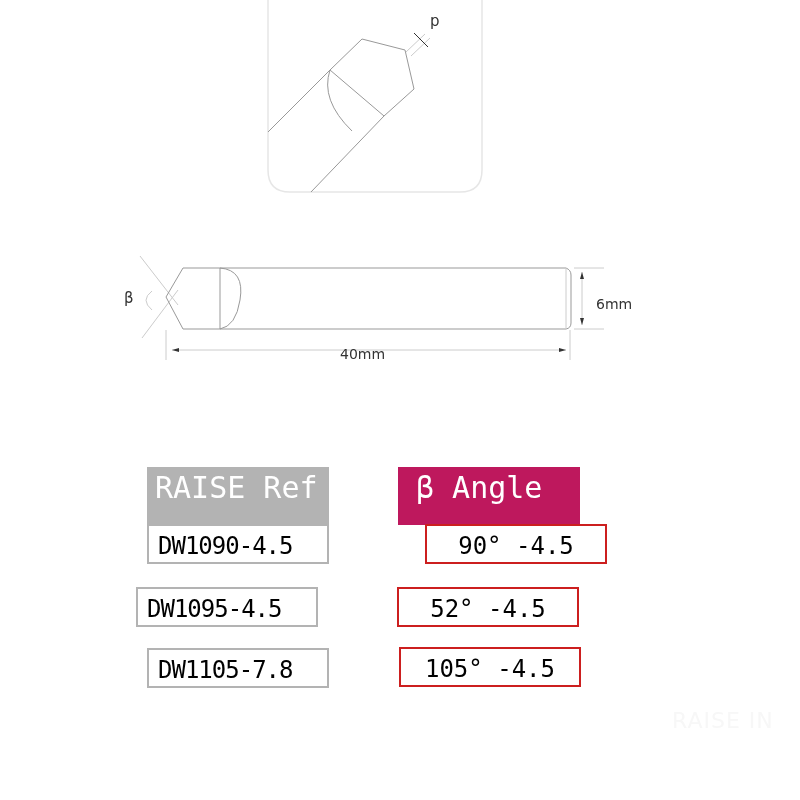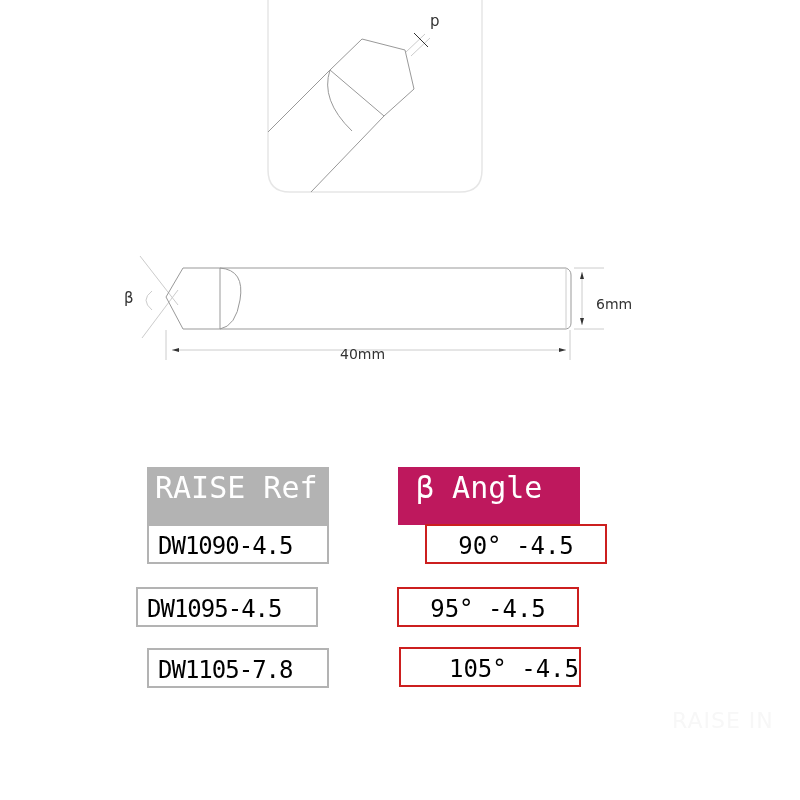--- a/index.html
+++ b/index.html
@@ -71,18 +71,18 @@
 <span class="dimtext" style="left:340px; top:346px;">40mm</span>
 <span class="dimtext" style="left:596px; top:296px;">6mm</span>
 
 <div class="hdr hdr-ref">RAISE Ref</div>
 <div class="hdr hdr-angle">β Angle</div>
 
 <div class="cell cell-ref" style="left:147px; top:524px;">DW1090-4.5</div>
 <div class="cell cell-angle" style="left:406px; top:524px;margin-left:19px;">90° -4.5</div>
 
 <div class="cell cell-ref" style="left:136px; top:587px;">DW1095-4.5</div>
-<div class="cell cell-angle" style="left:397px; top:587px;">95° -4.5</div>
+<div class="cell cell-angle" style="left:397px; top:587px;">52° -4.5</div>
 
 <div class="cell cell-ref" style="left:147px; top:648px;">DW1105-7.8</div>
-<div class="cell cell-angle" style="left:399px; top:647px;text-align:right;">105° -4.5</div>
+<div class="cell cell-angle" style="left:399px; top:647px;">105° -4.5</div>
 
 <div class="watermark">RAISE IN</div>
 
 </body></html>

